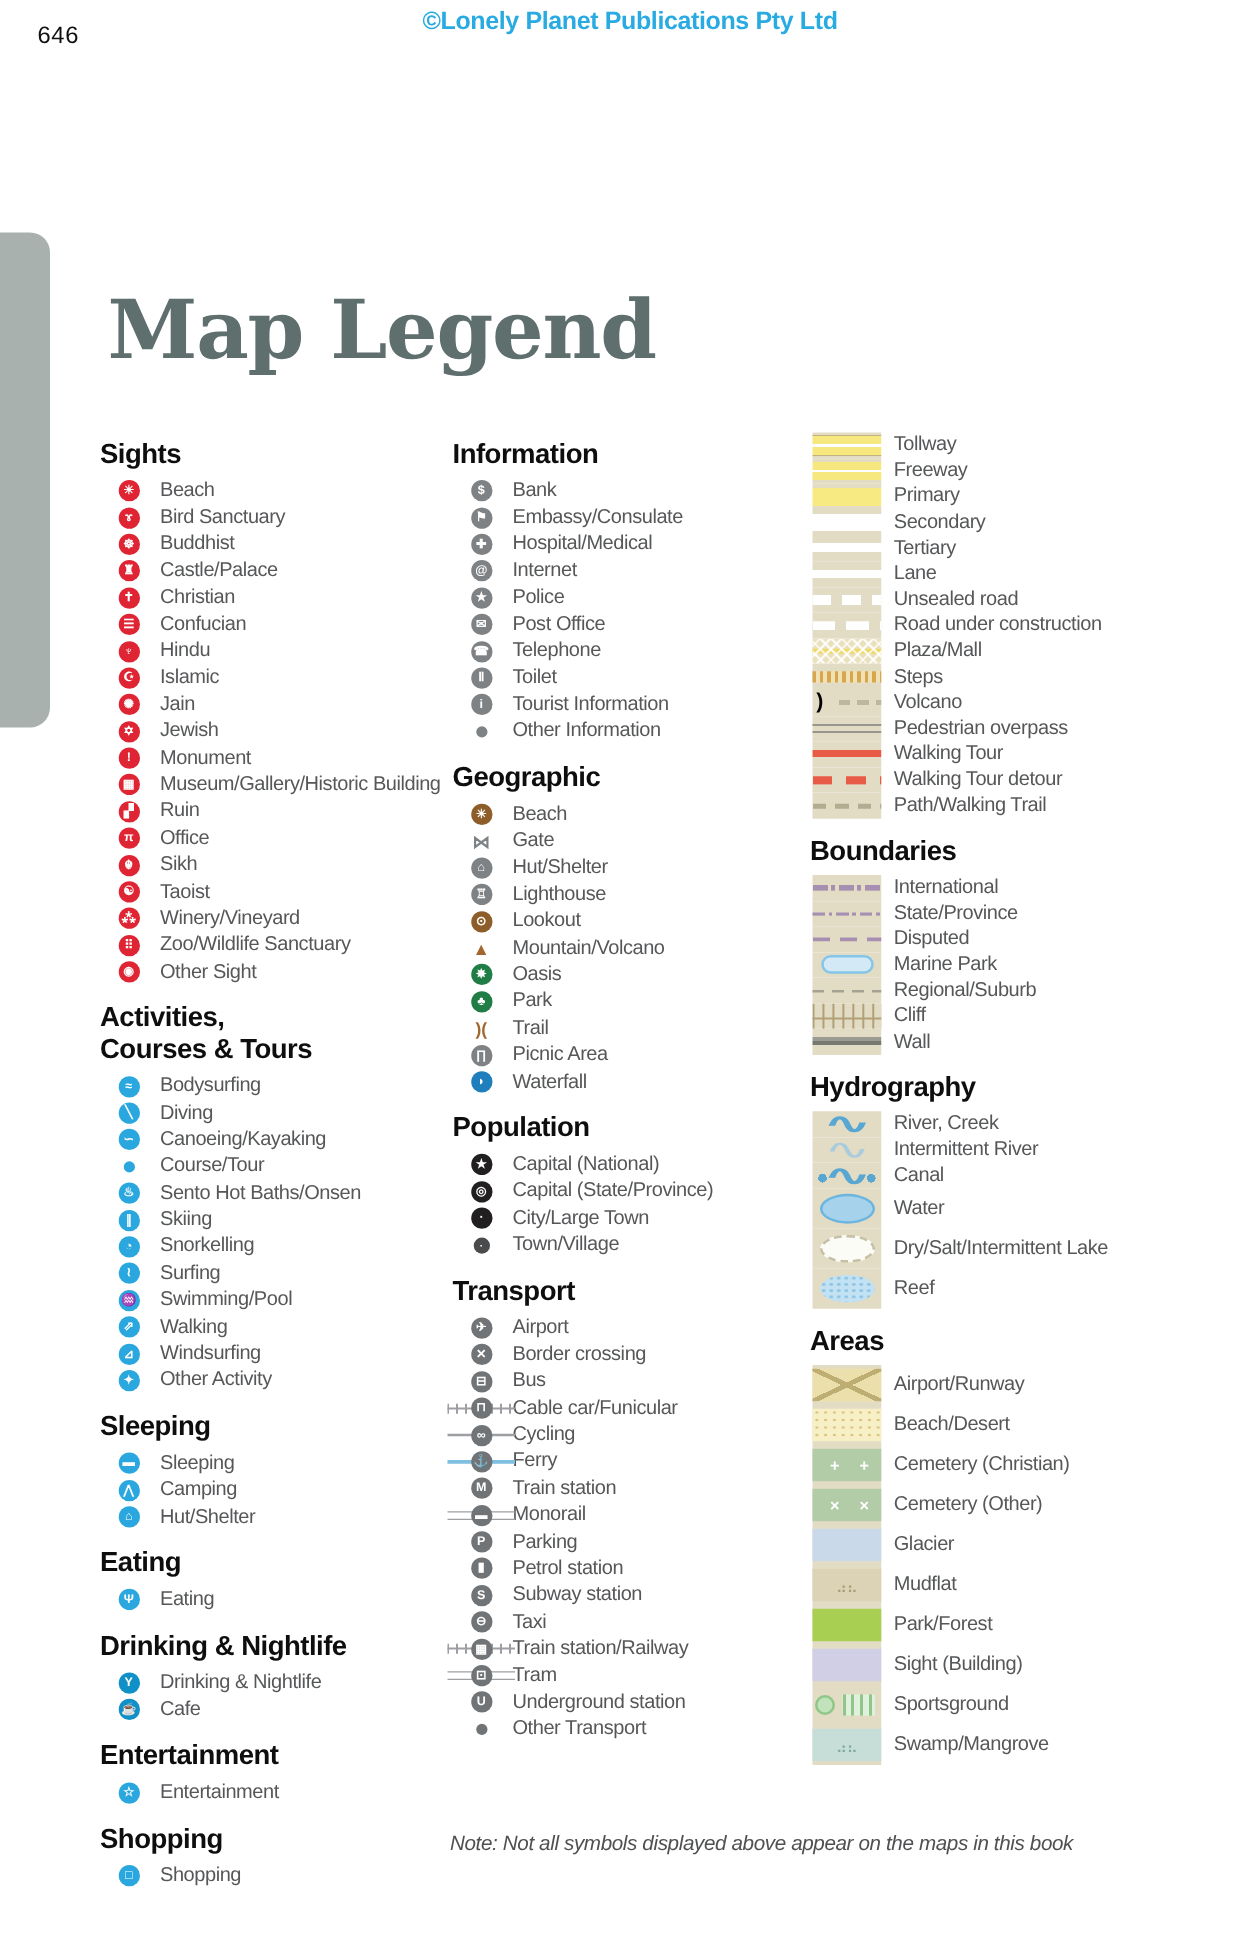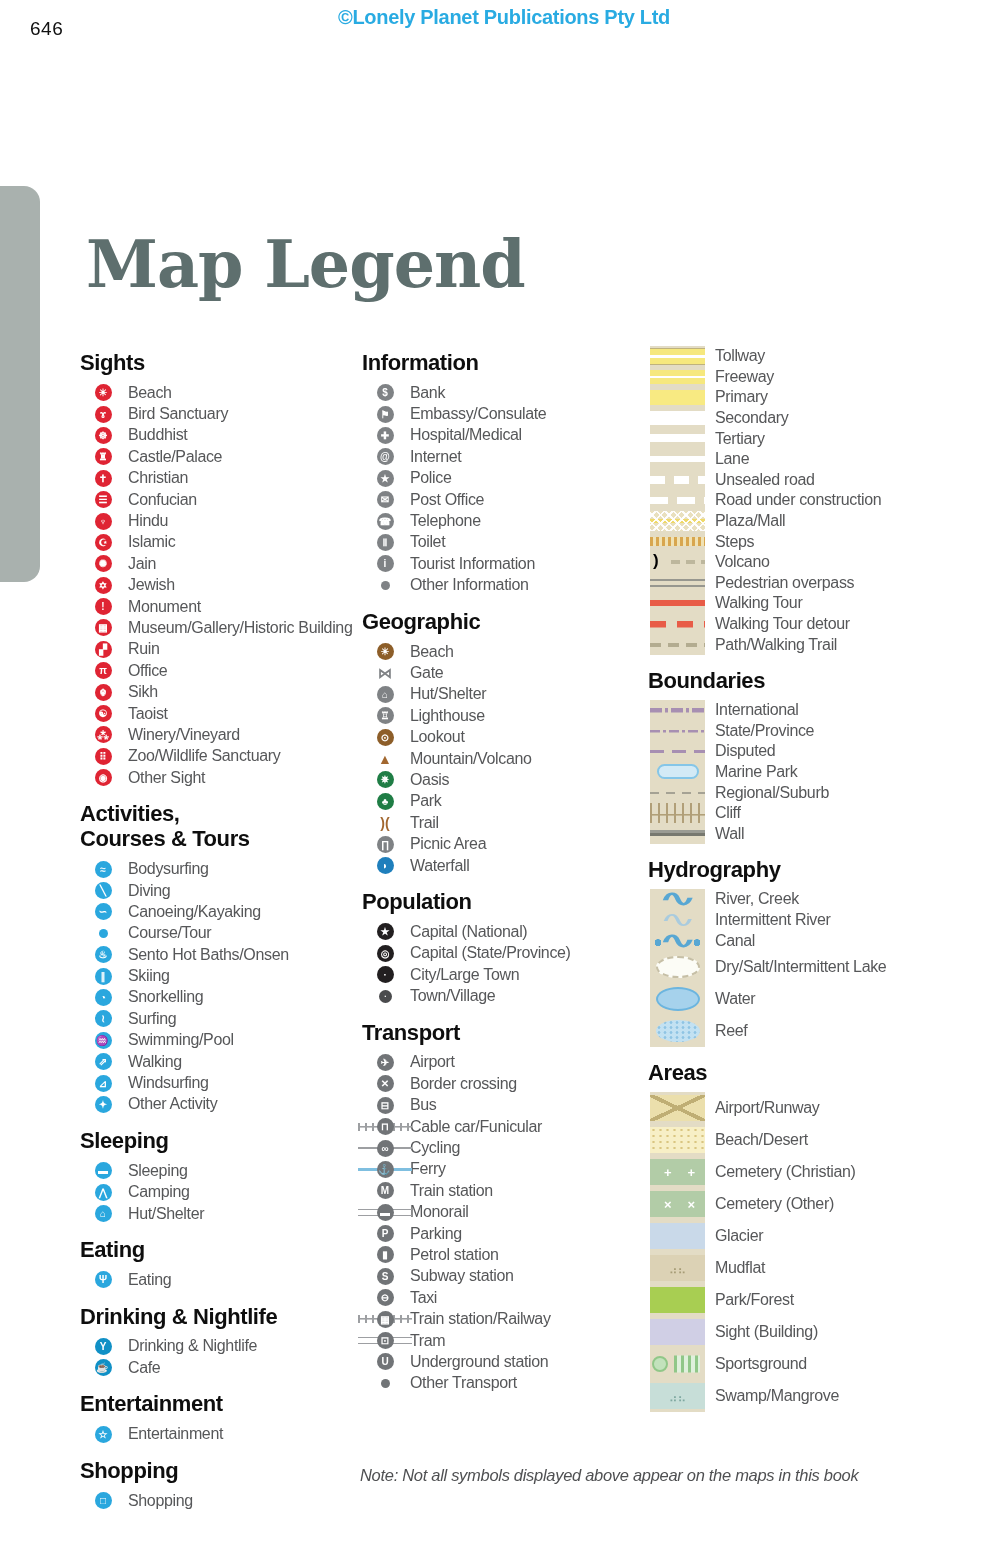--- a/index.html
+++ b/index.html
@@ -728,26 +728,26 @@
       </div>
       <div class="row">
         <span class="sw sw-intermittent"></span>
         <span class="lbl">Intermittent River</span>
       </div>
       <div class="row">
         <span class="sw sw-canal"></span>
         <span class="lbl">Canal</span>
       </div>
       <div class="row tall">
+        <span class="sw sw-water"></span>
+        <span class="lbl">Water</span>
+      </div>
+      <div class="row tall">
         <span class="sw sw-drylake"></span>
         <span class="lbl">Dry/Salt/Intermittent Lake</span>
-      </div>
-      <div class="row tall">
-        <span class="sw sw-water"></span>
-        <span class="lbl">Water</span>
       </div>
       <div class="row tall">
         <span class="sw sw-reef"></span>
         <span class="lbl">Reef</span>
       </div>
     </section>
     <section class="section">
       <h2 class="heading">Areas</h2>
       <div class="row tall">
         <span class="sw sw-airport-area area"></span>

